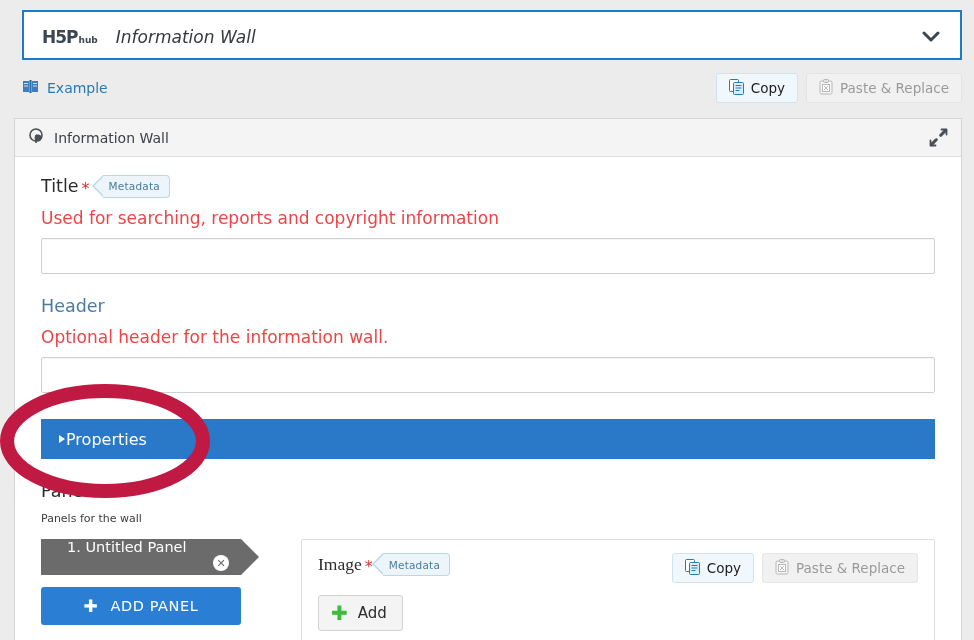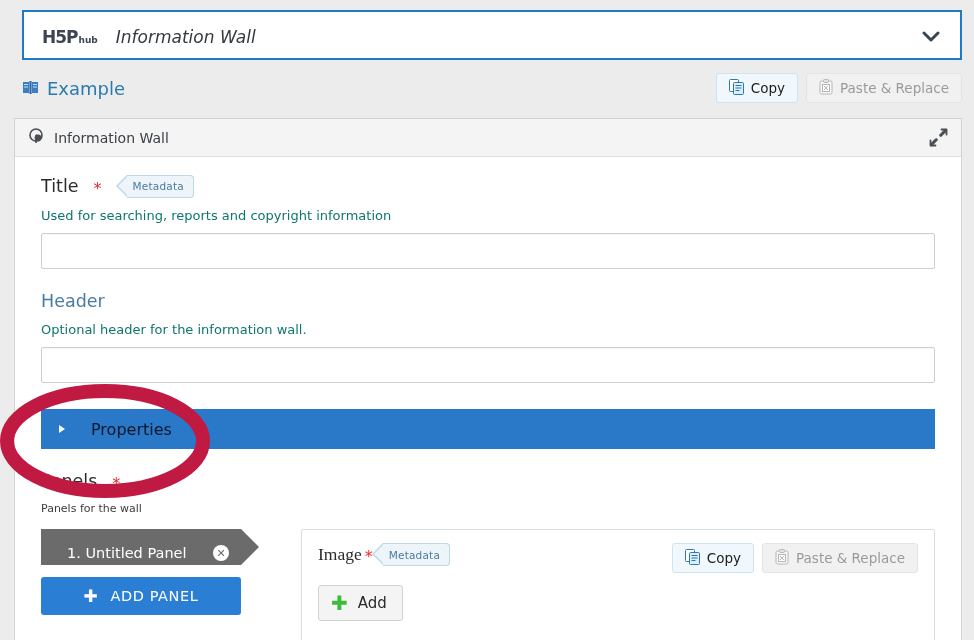--- a/index.html
+++ b/index.html
@@ -69,21 +69,21 @@
     left: 22px; top: 68px;
     width: 940px; height: 40px;
     display: flex;
     align-items: center;
   }
   .example-link {
     display: flex;
     align-items: center;
     gap: 8px;
     color: #2a7ab0;
-    font-size: 18px;
+    font-size: 14px;
     cursor: pointer;
   }
   .example-link .book-ico { display:block; }
 
   .btn-group {
     margin-left: auto;
     display: flex;
     gap: 8px;
   }
   .cp-btn {
@@ -142,21 +142,21 @@
     padding: 18px 26px 0 26px;
   }
 
   
   .field { margin-bottom: 4px; }
   .field-label {
     font-size: 17.5px;
     color: #2b2b2b;
     display: flex;
     align-items: center;
-    gap: 15px;
+    gap: 3px;
     line-height: 1.2;
   }
   .field-label.blue { color: #4a7ba5; }
   .req { color: #e32d2d; font-size: 16px; line-height: 1; position: relative; top: 2px; }
 
   .metadata-badge {
     position: relative;
     display: inline-flex;
     align-items: center;
     height: 23px;
@@ -183,22 +183,22 @@
     content: "";
     position: absolute;
     left: -9px; top: 0px;
     width: 0; height: 0;
     border-top: 10.5px solid transparent;
     border-bottom: 10.5px solid transparent;
     border-right: 10px solid #eef5fa;
   }
 
   .field-desc {
-    font-size: 13px;
-    color: #0f766e;
+    font-size: 17px;
+    color: #ef4444;
     margin-top: 10px;
     margin-bottom: 10px;
   }
   .text-input {
     width: 100%;
     height: 36px;
     border: 1px solid #cfcfcf;
     background: #fff;
     border-radius: 2px;
     box-shadow: inset 0 1px 1px rgba(0,0,0,.045);
@@ -206,27 +206,27 @@
     padding: 0 9px;
     outline: none;
     color: #333;
   }
 
   
   .props-bar {
     margin-top: 26px;
     height: 40px;
     background: #2a78c8;
-    color: #0f172a;
+    color: #ffffff;
     display: flex;
     align-items: center;
     padding-left: 18px;
     font-size: 16px;
     cursor: pointer;
-    gap: 26px;
+    gap: 1px;
   }
   .props-bar .tri {
     width: 0; height: 0;
     border-top: 4.5px solid transparent;
     border-bottom: 4.5px solid transparent;
     border-left: 6px solid #ffffff;
   }
 
   
   .panels-head { margin-top: 22px; }
@@ -238,25 +238,25 @@
     align-items: flex-start;
   }
   .tabs-col { width: 230px; flex: none; }
 
   .panel-tab {
     position: relative;
     height: 36px;
     background: #6b6b6b;
     color: #fff;
     display: flex;
-    align-items: center;
-    padding: 12px 12px 0 26px;
+    padding: 0 12px 0 26px;
     font-size: 14.5px;
     cursor: pointer;
     width: 200px;
+    flex-direction: column;
   }
   .panel-tab::after {
     content: "";
     position: absolute;
     right: -18px; top: 0;
     width: 0; height: 0;
     border-top: 18px solid transparent;
     border-bottom: 18px solid transparent;
     border-left: 18px solid #6b6b6b;
   }

